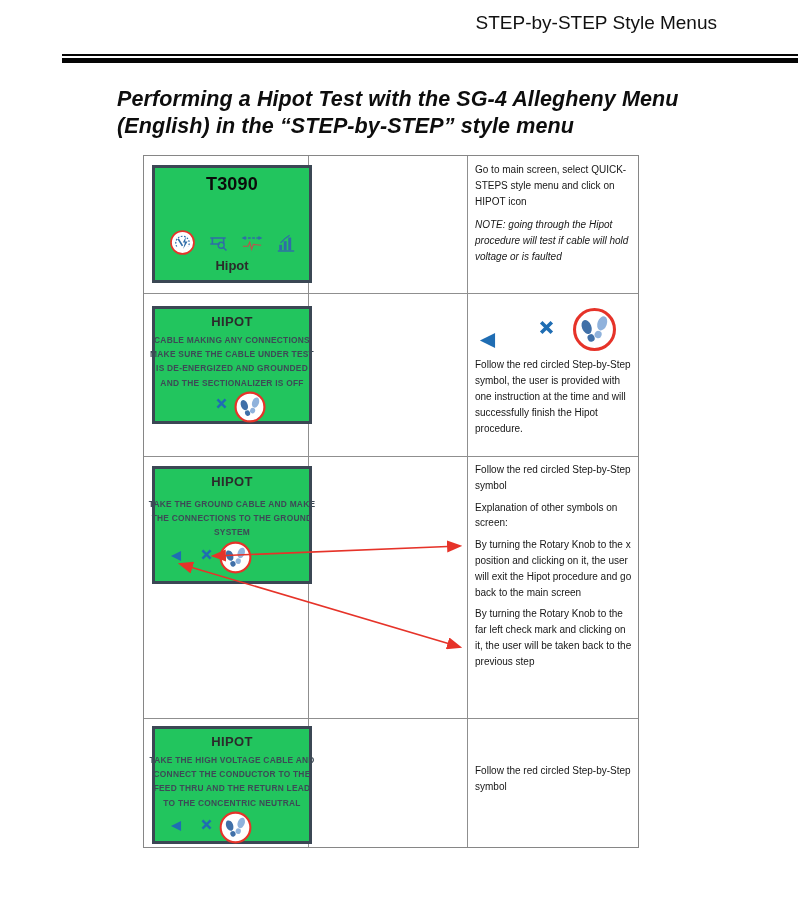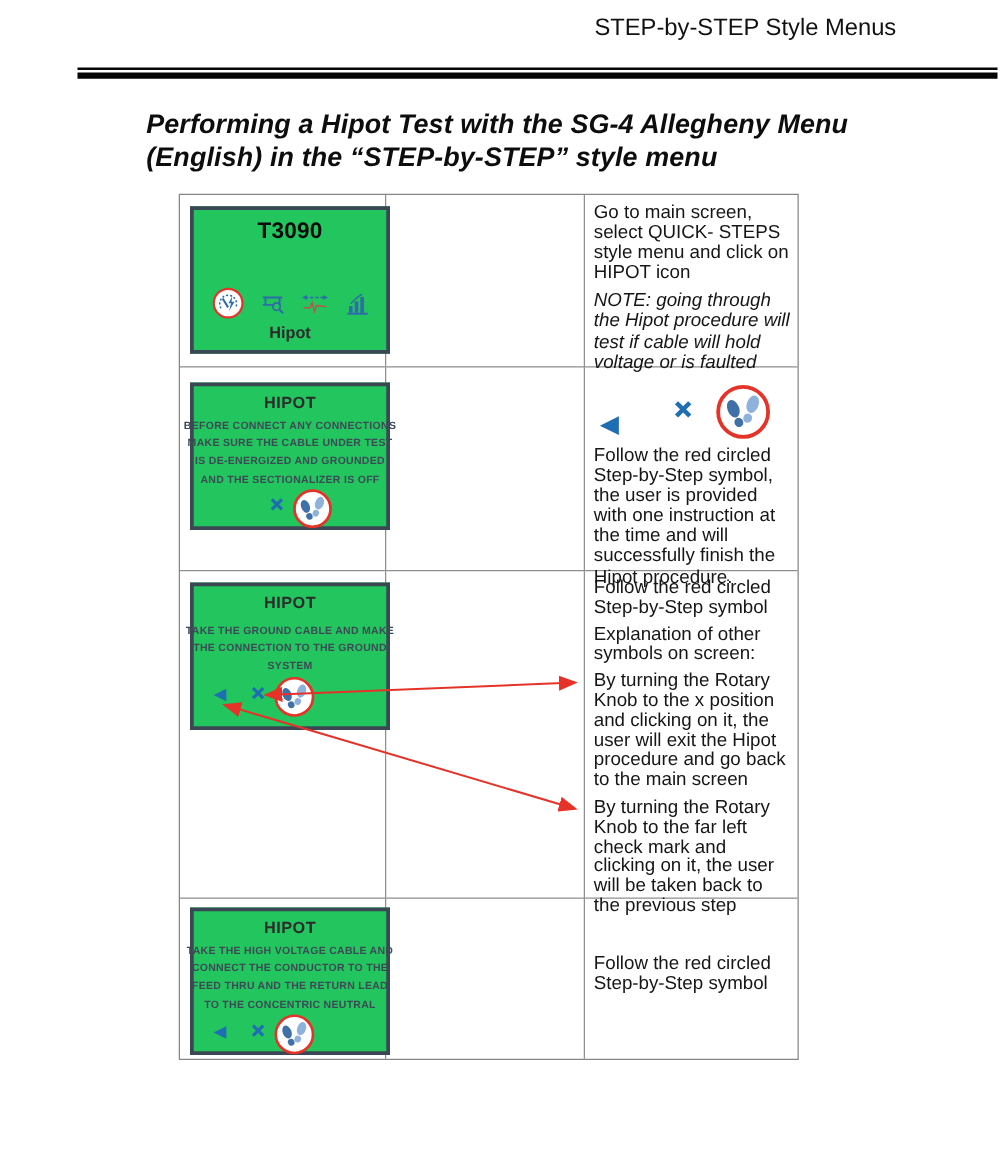--- a/index.html
+++ b/index.html
@@ -47,21 +47,21 @@
   .scr-icons { display:flex; align-items:center; margin-top:auto; margin-bottom:6px; width:100%; }
   .menu-icons { justify-content:center; gap:12px; margin-bottom:2px; }
   .step-icons { padding-left:14px; }
   .step-icons .xx { margin-left:17px; margin-bottom:6px; }
   .step-icons .xx-only { margin-left:46px; margin-bottom:6px; }
   .step-icons .tri { margin-bottom:3px; }
   .step-icons .fp { margin-left:5px; }
   .caption { font-weight:bold; font-size:13px; color:#2b2b2b; margin-bottom:7px; }
 
   
-  .ins { padding:6px 5px 0 7px; font-size:15px; line-height:16.1px; color:#161616; }
+  .ins { padding:6px 5px 0 7px; font-size:10px; line-height:16.1px; color:#161616; }
   .ins p { margin-bottom:7px; }
   .ins .note { font-style:italic; }
   .ins-r3 { padding-top:5px; line-height:15.8px; }
   .ins-r3 p { margin-bottom:6px; }
   .ins-r4 { padding-top:44px; }
 
   
   .strip { display:flex; align-items:flex-start; padding:12px 0 2px 9px; }
   .strip .tri { margin-top:24px; }
   .strip .xx { margin:13px 0 0 40px; }
@@ -129,21 +129,21 @@
   <div class="cell"></div>
   <div class="cell last-col ins">
     <p>Go to main screen, select QUICK- STEPS style menu and click on HIPOT icon</p>
     <p class="note">NOTE: going through the Hipot procedure will test if cable will hold voltage or is faulted</p>
   </div>
 
   <div class="cell">
     <div class="screen" style="margin-top:12px;">
       <div class="scr-title">HIPOT</div>
       <div class="scr-body">
-        <div class="scr-line">BEFORE CONNECT ANY CONNECTIONS</div>
+        <div class="scr-line">CABLE MAKING ANY CONNECTIONS</div>
         <div class="scr-line">MAKE SURE THE CABLE UNDER TEST</div>
         <div class="scr-line">IS DE-ENERGIZED AND GROUNDED</div>
         <div class="scr-line">AND THE SECTIONALIZER IS OFF</div>
       </div>
       <div class="scr-icons step-icons">
         <span class="xx-only">
           <svg viewBox="0 0 18 18" width="13" height="13">
             <path d="M3.4 3.4 L14.6 14.6 M14.6 3.4 L3.4 14.6" stroke="#1f6db3" stroke-width="3.6"></path>
           </svg>
         </span>
@@ -193,21 +193,21 @@
     <div class="ins" style="padding-top:2px;">
       <p>Follow the red circled Step-by-Step symbol, the user is provided with one instruction at the time and will successfully finish the Hipot procedure.</p>
     </div>
   </div>
 
   <div class="cell">
     <div class="screen">
       <div class="scr-title">HIPOT</div>
       <div class="scr-body" style="margin-top:8px;">
         <div class="scr-line">TAKE THE GROUND CABLE AND MAKE</div>
-        <div class="scr-line">THE CONNECTION TO THE GROUND</div>
+        <div class="scr-line">THE CONNECTIONS TO THE GROUND</div>
         <div class="scr-line">SYSTEM</div>
       </div>
       <div class="scr-icons step-icons">
         <span class="tri">
           <svg viewBox="0 0 18 18" width="14" height="14">
             <polygon points="15.5,2.5 2.5,9 15.5,15.5" fill="#1f6db3"></polygon>
           </svg>
         </span>
         <span class="xx">
           <svg viewBox="0 0 18 18" width="13" height="13">

